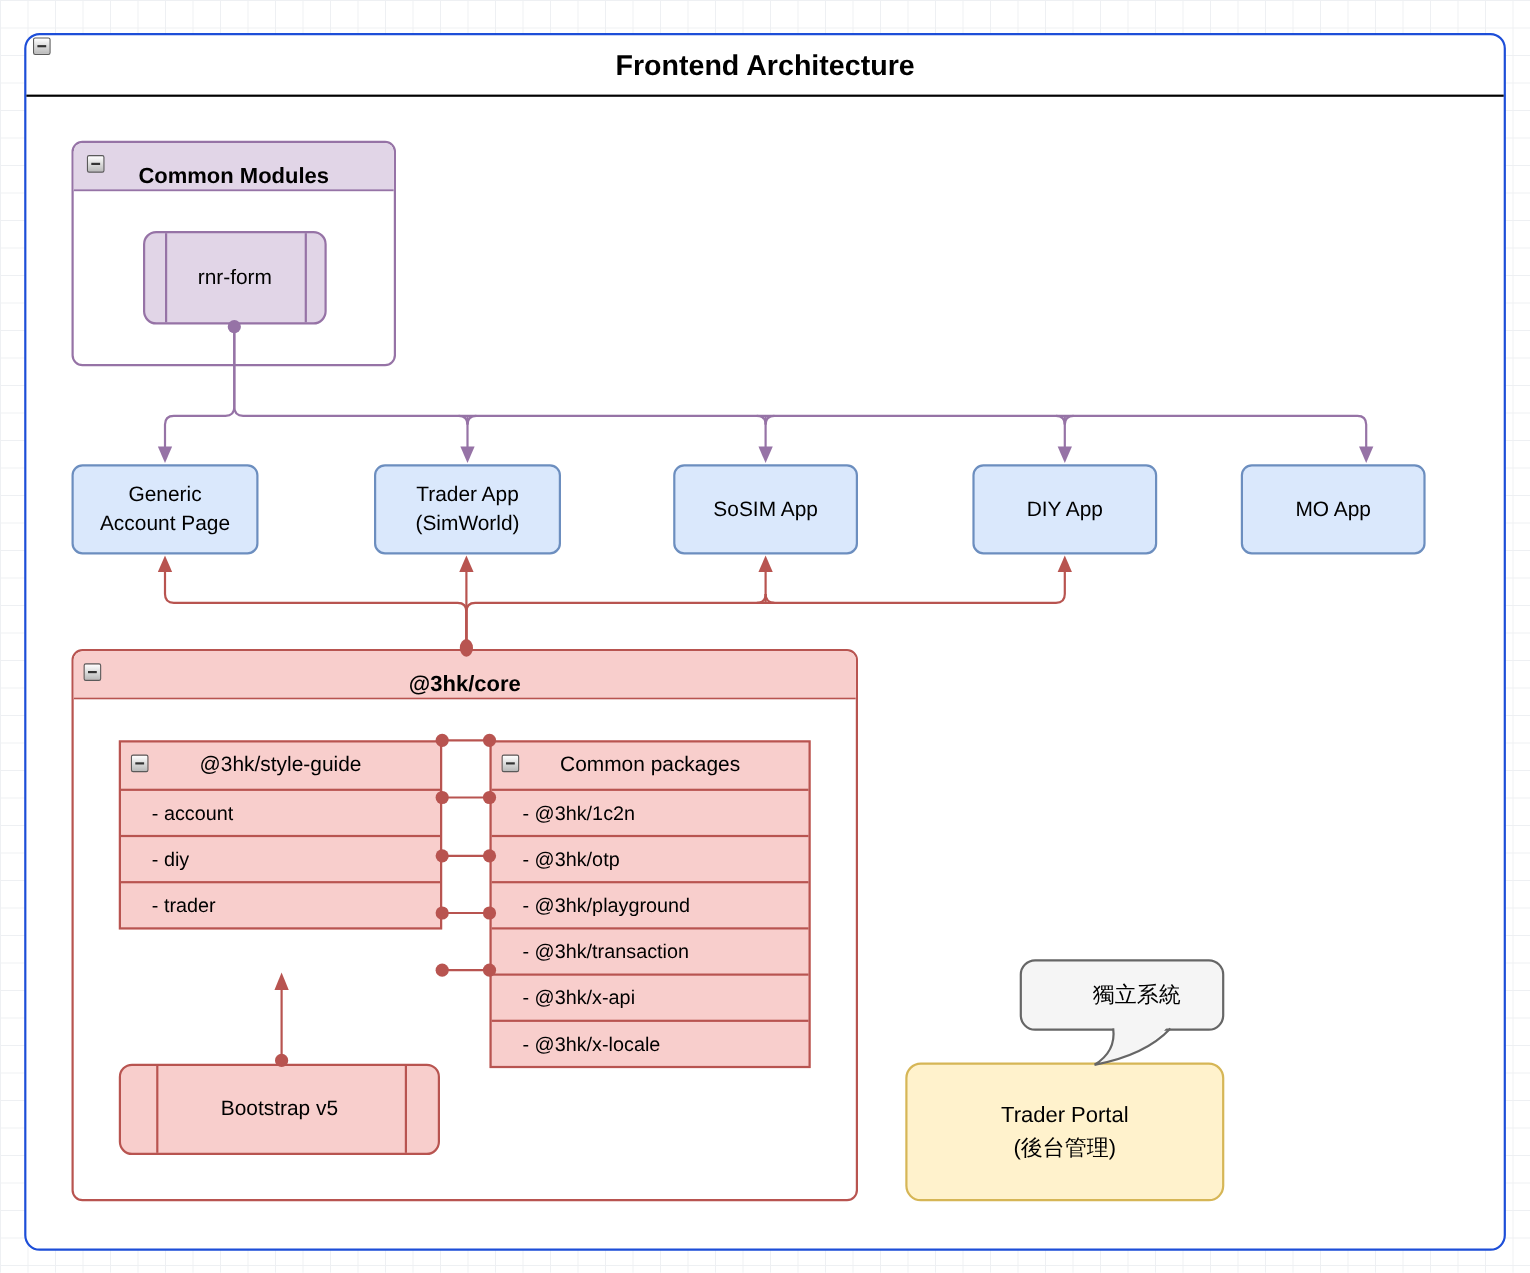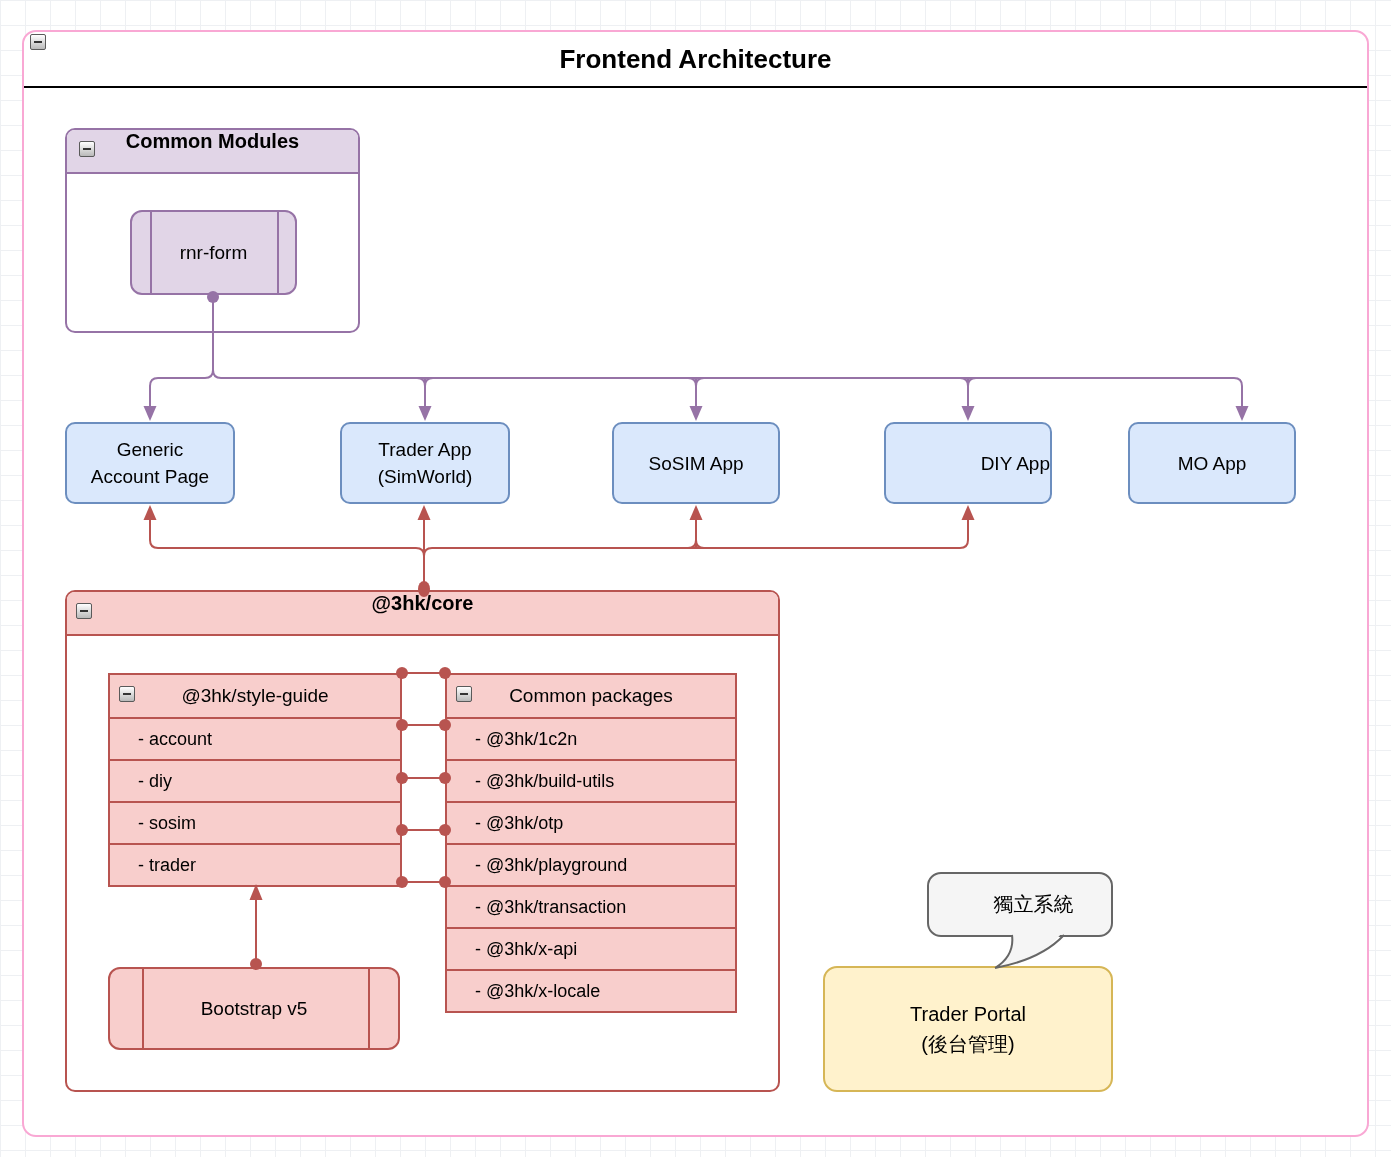--- a/index.html
+++ b/index.html
@@ -10,21 +10,21 @@
       linear-gradient(to right, #eef0f3 1px, transparent 1px),
       linear-gradient(to bottom, #eef0f3 1px, transparent 1px);
     background-size:25px 25px;
     font-family:"Liberation Sans", sans-serif;
     color:#000;
   }
   .abs{position:absolute;}
   
   .frame{
     left:22px;top:30px;width:1343px;height:1103px;
-    background:#fff;border:2px solid #f9a8d4;border-radius:14px;
+    background:#fff;border:2px solid #1d4ed8;border-radius:14px;
   }
   .frame-titlebar{
     position:absolute;left:0;top:0;right:0;height:54px;
     border-bottom:2px solid #000;
     display:flex;align-items:center;justify-content:center;
   }
   .frame-title{font-size:26px;font-weight:bold;}
   
   .min-btn{
     position:absolute;width:16px;height:16px;
@@ -32,21 +32,21 @@
     border:1px solid #5a5a5a;border-radius:2px;
     display:flex;align-items:center;justify-content:center;
     box-sizing:border-box;
   }
   .min-btn::after{content:"";width:8px;height:2px;background:#333;display:block;}
   
   .ctr{border-radius:10px;box-sizing:border-box;background:#fff;}
   .ctr .bar{
     position:absolute;left:0;top:0;right:0;height:42px;
     border-radius:8px 8px 0 0;
-    display:flex;align-items:flex-start;justify-content:center;
+    display:flex;align-items:flex-end;justify-content:center;
     font-weight:bold;font-size:20px;
   }
   .ctr-purple{border:2px solid #9673A6;}
   .ctr-purple .bar{background:#E1D5E7;border-bottom:2px solid #9673A6;}
   .ctr-red{border:2px solid #B85450;}
   .ctr-red .bar{background:#F8CECC;border-bottom:2px solid #B85450;}
   
   .proc{
     border-radius:12px;box-sizing:border-box;
     display:flex;align-items:center;justify-content:center;
@@ -117,51 +117,49 @@
   <span>Generic
 Account Page</span>
 </div>
 <div class="abs app" style="left:340px;top:422px;width:170px;height:82px;">
   <span>Trader App
 (SimWorld)</span>
 </div>
 <div class="abs app" style="left:612px;top:422px;width:168px;height:82px;">
   <span>SoSIM App</span>
 </div>
-<div class="abs app" style="left:884px;top:422px;width:168px;height:82px;justify-content:flex-end;">
+<div class="abs app" style="left:884px;top:422px;width:168px;height:82px;">
   <span>DIY App</span>
 </div>
 <div class="abs app" style="left:1128px;top:422px;width:168px;height:82px;">
   <span>MO App</span>
 </div>
 
 <div class="abs ctr ctr-red" style="left:65px;top:590px;width:715px;height:502px;">
   <div class="bar">
     <span>@3hk/core</span>
   </div>
 </div>
 <div class="min-btn" style="left:76px;top:603px;"></div>
 
 <div class="abs rlist" style="left:108px;top:673px;width:294px;">
   <div class="hdr">
     <span>@3hk/style-guide</span>
   </div>
   <div class="row">- account</div>
   <div class="row">- diy</div>
-  <div class="row">- sosim</div>
   <div class="row">- trader</div>
 </div>
 <div class="min-btn" style="left:119px;top:686px;"></div>
 
 <div class="abs rlist" style="left:445px;top:673px;width:292px;">
   <div class="hdr">
     <span>Common packages</span>
   </div>
   <div class="row">- @3hk/1c2n</div>
-  <div class="row">- @3hk/build-utils</div>
   <div class="row">- @3hk/otp</div>
   <div class="row">- @3hk/playground</div>
   <div class="row">- @3hk/transaction</div>
   <div class="row">- @3hk/x-api</div>
   <div class="row">- @3hk/x-locale</div>
 </div>
 <div class="min-btn" style="left:456px;top:686px;"></div>
 
 <div class="abs proc proc-red" style="left:108px;top:967px;width:292px;height:83px;">
   <div class="sidebar-l" style="left:32px;"></div>

